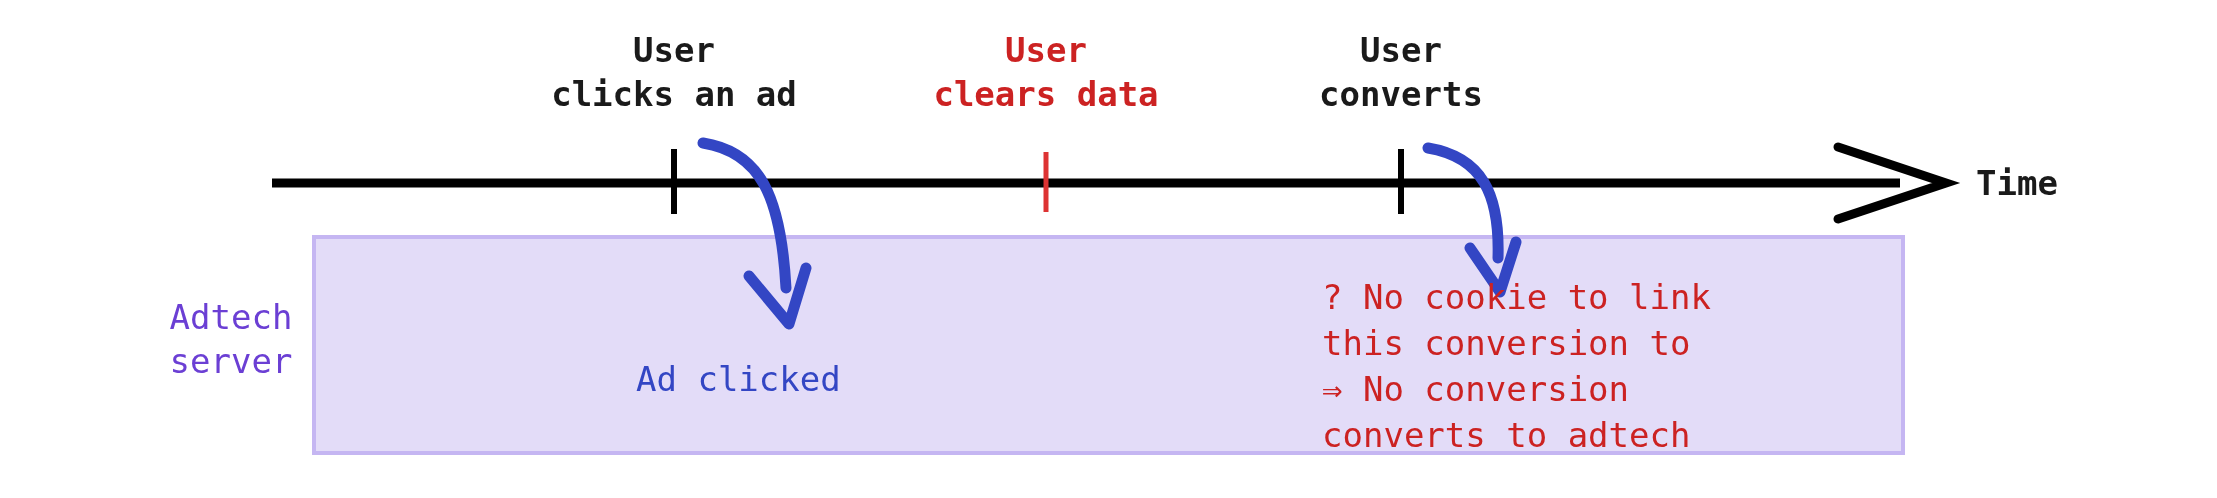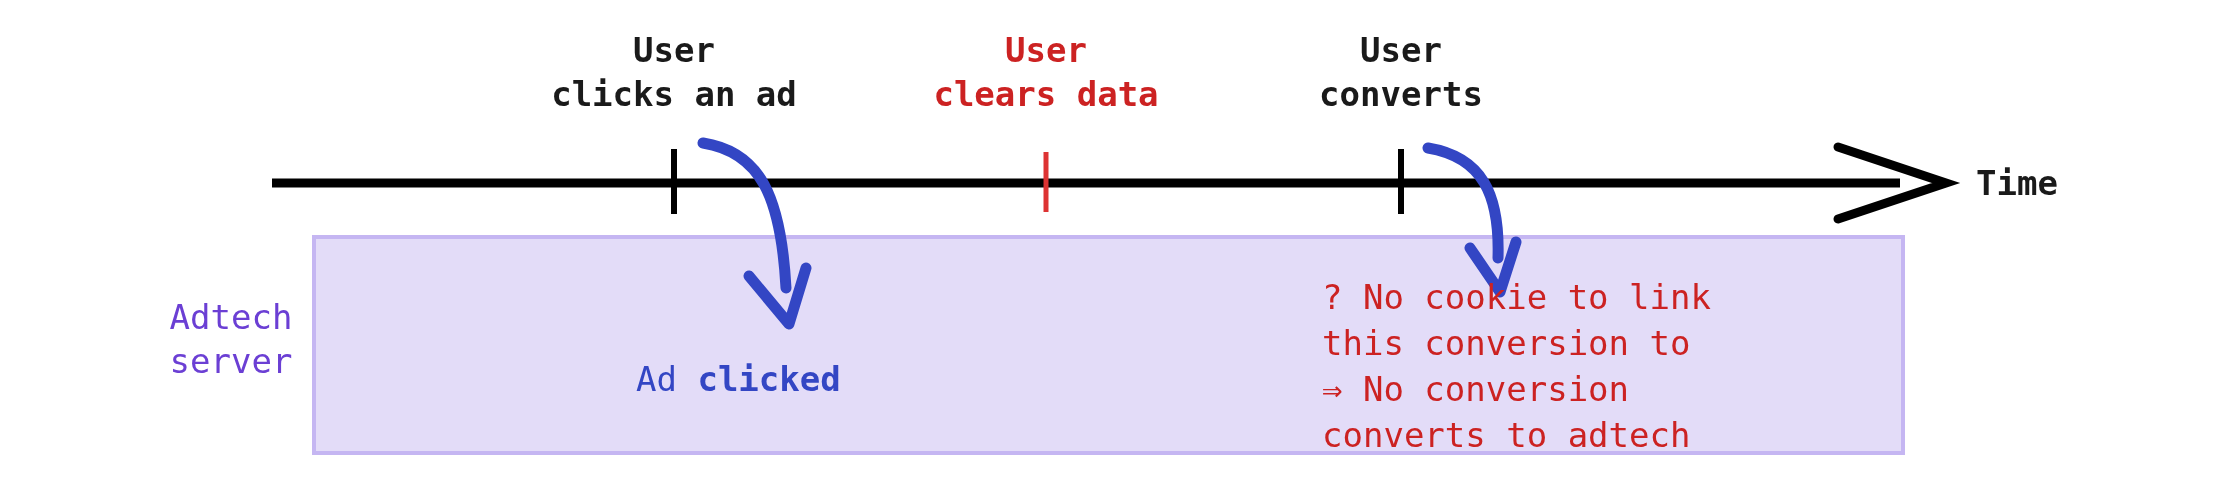--- a/index.html
+++ b/index.html
@@ -86,21 +86,21 @@
     font-family: "DejaVu Sans Mono", monospace;
     font-size: 34px;
     line-height: 46px;
     white-space: pre-line;
   }
   #note-cookie {
     left: 636px;
     top: 310px;
     color: #3346c4;
   }
-  #note-cookie .strong { font-weight: 700; text-align: right; }
+  #note-cookie .strong { font-weight: 400; text-align: right; }
   #note-noconv {
     left: 1322px;
     top: 274px;
     color: #cc2222;
   }
 </style>
 </head>
 <body>
 
 <div id="stage">

